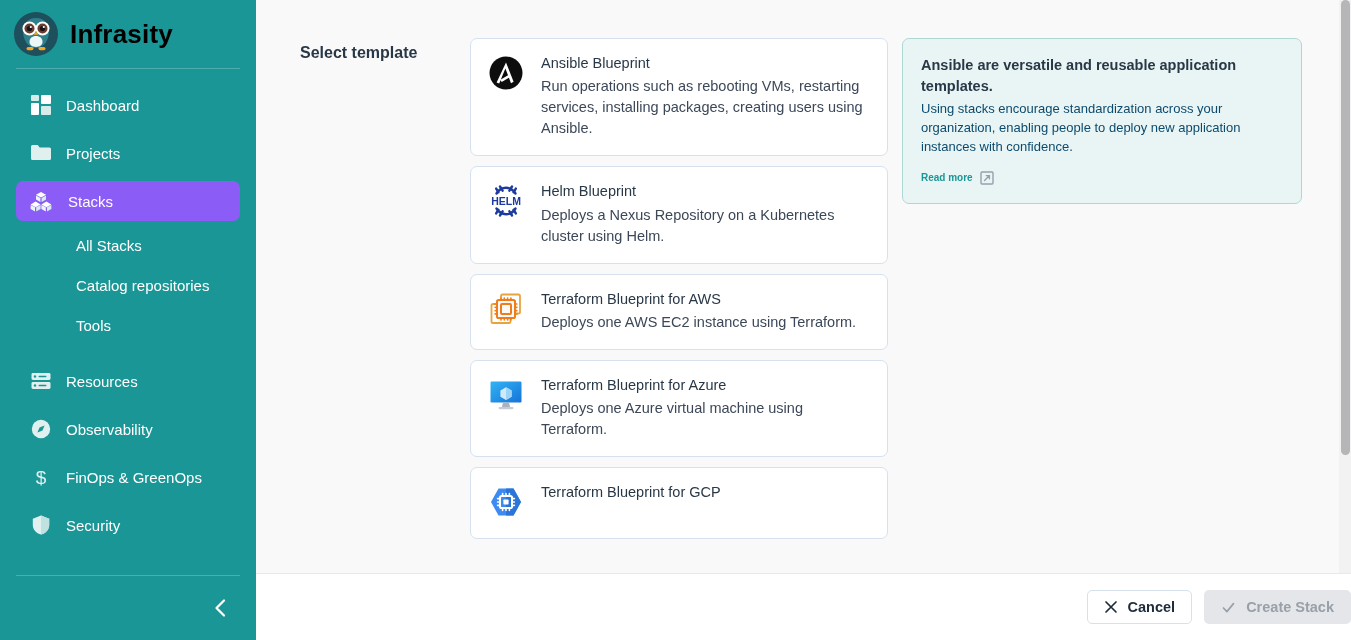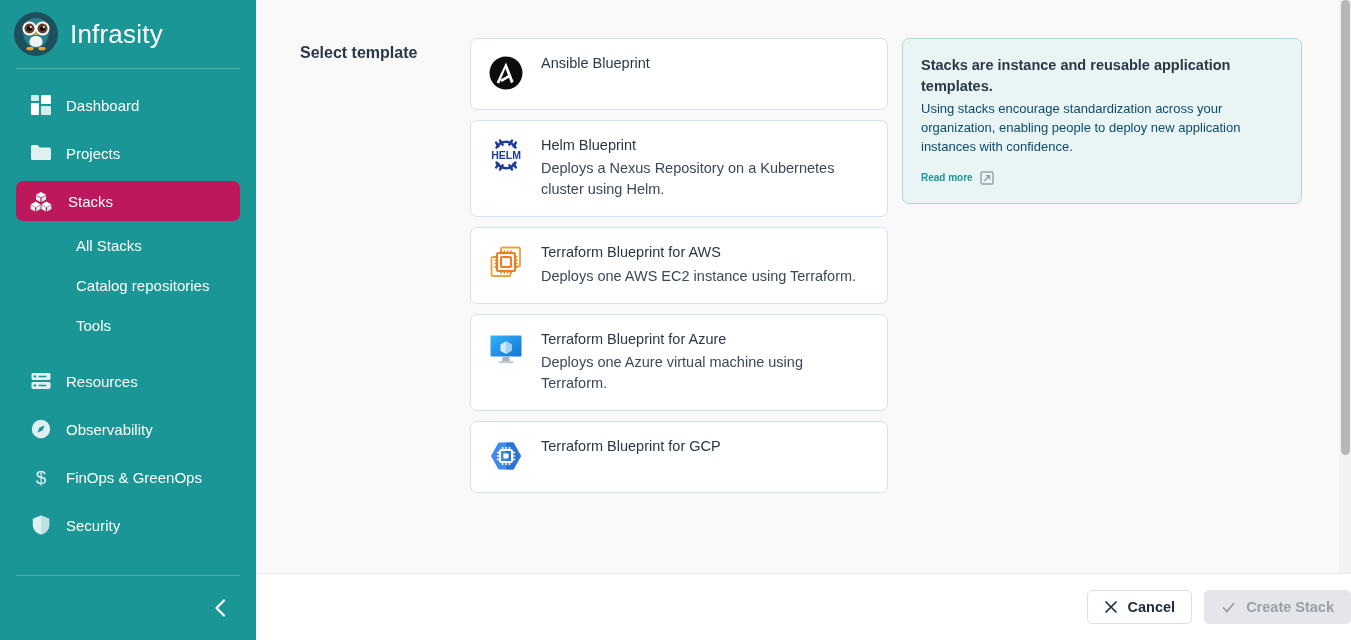--- a/index.html
+++ b/index.html
@@ -19,35 +19,35 @@
     color: #ffffff;
     display: flex; flex-direction: column;
     position: relative;
   }
   .brand {
     display: flex; align-items: center; gap: 12px;
     padding: 12px 0 12px 14px; height: 68px;
   }
   .brand-logo { width: 44px; height: 44px; flex: 0 0 44px; display:block; }
   .brand-title {
-    font-size: 26px; font-weight: normal; color: #ffffff;
+    font-size: 26px; font-weight: bold; color: #000000;
     letter-spacing: .2px; line-height: 1;
   }
   .brand-divider {
     height: 1px; background: rgba(255,255,255,.22);
     margin: 0 16px 16px 16px;
   }
   .nav { flex: 1 1 auto; padding: 0 16px; }
   .nav-item {
     display: flex; align-items: center; gap: 14px;
     height: 40px; padding: 0 14px; margin-bottom: 8px;
     border-radius: 7px; cursor: pointer;
     font-size: 15px; color: #ffffff;
   }
-  .nav-item.active { background: #be185d; gap: 16px; }
+  .nav-item.active { background: #8b5cf6; gap: 16px; }
   .nav-icon { width: 22px; height: 22px; flex: 0 0 22px; display:block; }
   .sub-item {
     display: flex; align-items: center;
     height: 32px; margin-bottom: 8px;
     padding-left: 60px; font-size: 15px;
     color: #ffffff; cursor: pointer; border-radius: 7px;
   }
   .nav-gap { height: 12px; }
   .sidebar-bottom {
     margin-top: auto;
@@ -304,20 +304,21 @@
 
         <div class="card">
           <div class="card-icon">
             <svg width="36" height="36" viewBox="0 0 36 36">
               <circle cx="18" cy="18" r="16.5" fill="#0d0d0d"></circle>
               <path d="M18 7.5l7.6 19.2-2.6 1.6-2.1-5.6-7.2 4.3-1.3-2.2 7.6-4.5-2.6-6.9-6.2 15.2-2.6-1.2z" fill="#ffffff"></path>
             </svg>
           </div>
           <div class="card-body">
             <div class="card-title">Ansible Blueprint</div>
+            <div class="card-desc">Run operations such as rebooting VMs, restarting services, installing packages, creating users using Ansible.</div>
           </div>
         </div>
 
         <div class="card">
           <div class="card-icon">
             <svg width="36" height="36" viewBox="0 0 36 36">
               <g fill="none" stroke="#1d3a9e" stroke-width="2.4" stroke-linecap="round">
                 <path d="M8.5 10.5C11 6.5 14.3 4.8 18 4.8s7 1.7 9.5 5.7"></path>
                 <path d="M8.5 25.5C11 29.5 14.3 31.2 18 31.2s7-1.7 9.5-5.7"></path>
                 <path d="M12 3.5l2.6 4.2M24 3.5l-2.6 4.2M8.2 5.6l2.2 3.7M27.8 5.6l-2.2 3.7"></path>
@@ -391,21 +392,21 @@
             </svg>
           </div>
           <div class="card-body">
             <div class="card-title">Terraform Blueprint for GCP</div>
           </div>
         </div>
 
       </div>
 
       <div class="info-panel">
-        <div class="info-title">Stacks are instance and reusable application templates.</div>
+        <div class="info-title">Ansible are versatile and reusable application templates.</div>
         <div class="info-text">Using stacks encourage standardization across your organization, enabling people to deploy new application instances with confidence.</div>
         <a class="info-link">
           <span>Read more</span>
           <svg class="ext-icon" viewBox="0 0 14 14">
             <rect x="1" y="1" width="12" height="12" rx="1" fill="none" stroke="#95a0ad" stroke-width="1.4"></rect>
             <path d="M4.6 9.4L9.4 4.6M6.2 4.6h3.2v3.2" fill="none" stroke="#95a0ad" stroke-width="1.4" stroke-linecap="round" stroke-linejoin="round"></path>
           </svg>
         </a>
       </div>
 

